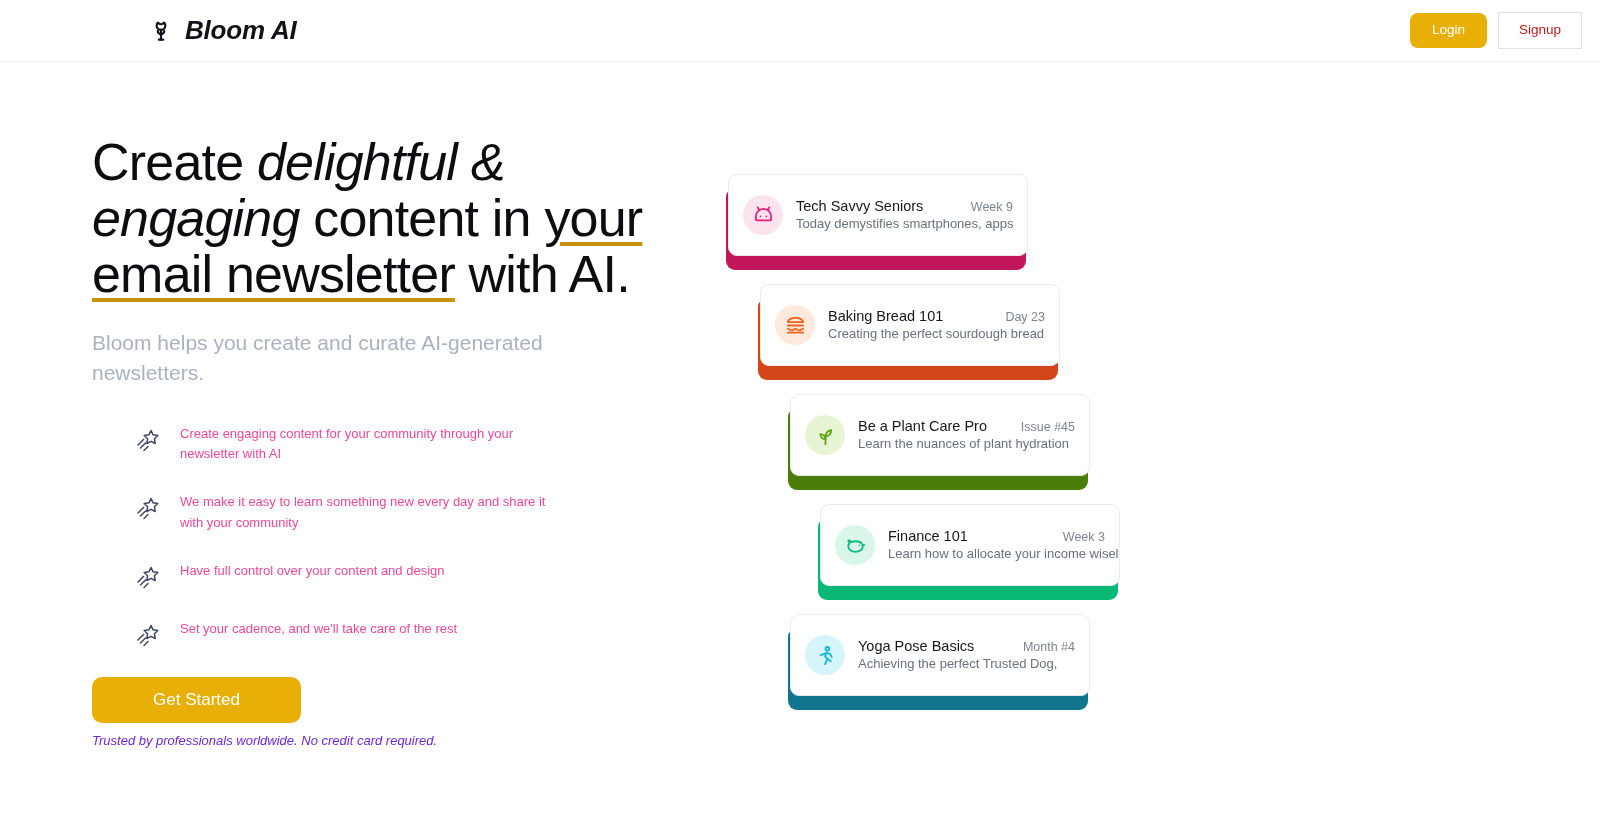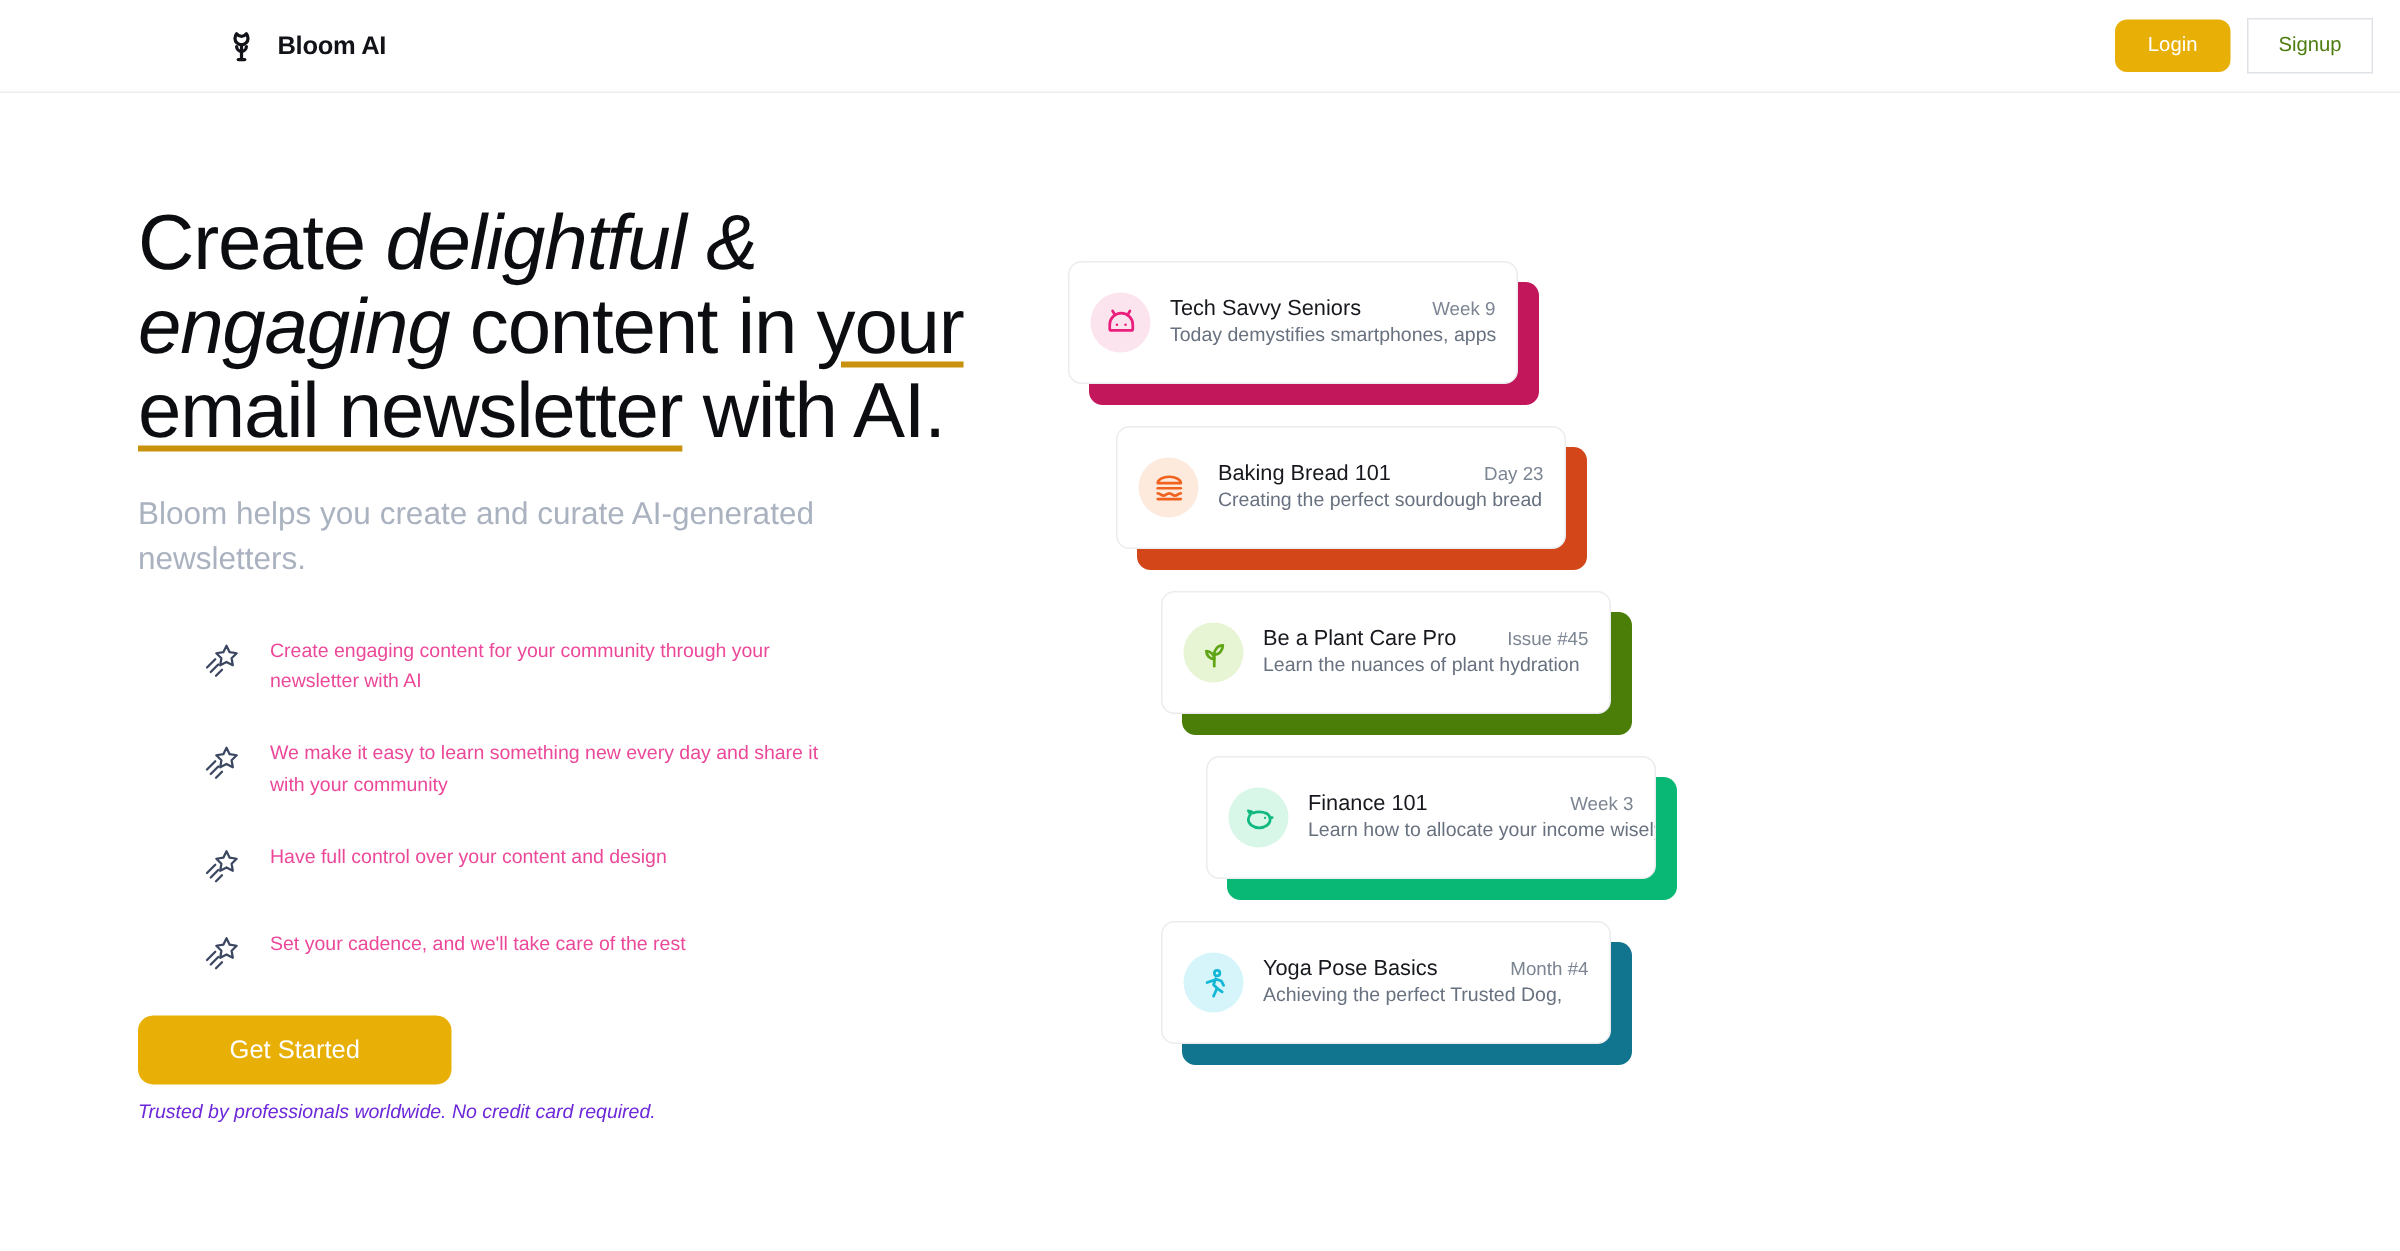--- a/index.html
+++ b/index.html
@@ -23,41 +23,42 @@
     padding: 0 18px 0 148px;
     background: #fff;
   }
   .brand {
     display: flex;
     align-items: center;
     gap: 11px;
   }
   .brand-logo { width: 26px; height: 26px; display: block; flex: 0 0 auto; }
   .brand-name {
-    font-size: 17px;
+    font-size: 26px;
     font-weight: 700;
     color: #111318;
     letter-spacing: -0.2px;
+    font-style: italic;
   }
   .header-actions { display: flex; align-items: center; gap: 11px; }
   .btn-login {
     background: #e8b007;
     color: #ffffff;
     border: none;
     border-radius: 8px;
     font-size: 13.5px;
     font-weight: 400;
     padding: 9px 22px;
     cursor: pointer;
     font-family: inherit;
     line-height: 1.25;
   }
   .btn-signup {
     background: #ffffff;
-    color: #4d7c0f;
+    color: #b91c1c;
     border: 1px solid #dfe2e7;
     border-radius: 0;
     font-size: 13.5px;
     font-weight: 400;
     padding: 9px 20px;
     cursor: pointer;
     font-family: inherit;
     line-height: 1.25;
   }
 
@@ -144,21 +145,21 @@
     position: absolute;
     top: 14px;
     left: 14px;
     width: 300px;
     height: 82px;
     border-radius: 9px;
   }
   .card {
     position: absolute;
     top: 0;
-    left: 0;
+    left: 16px;
     width: 300px;
     height: 82px;
     background: #ffffff;
     border: 1px solid #eaecef;
     border-radius: 9px;
     display: flex;
     align-items: center;
     padding: 0 14px;
     overflow: hidden;
   }

